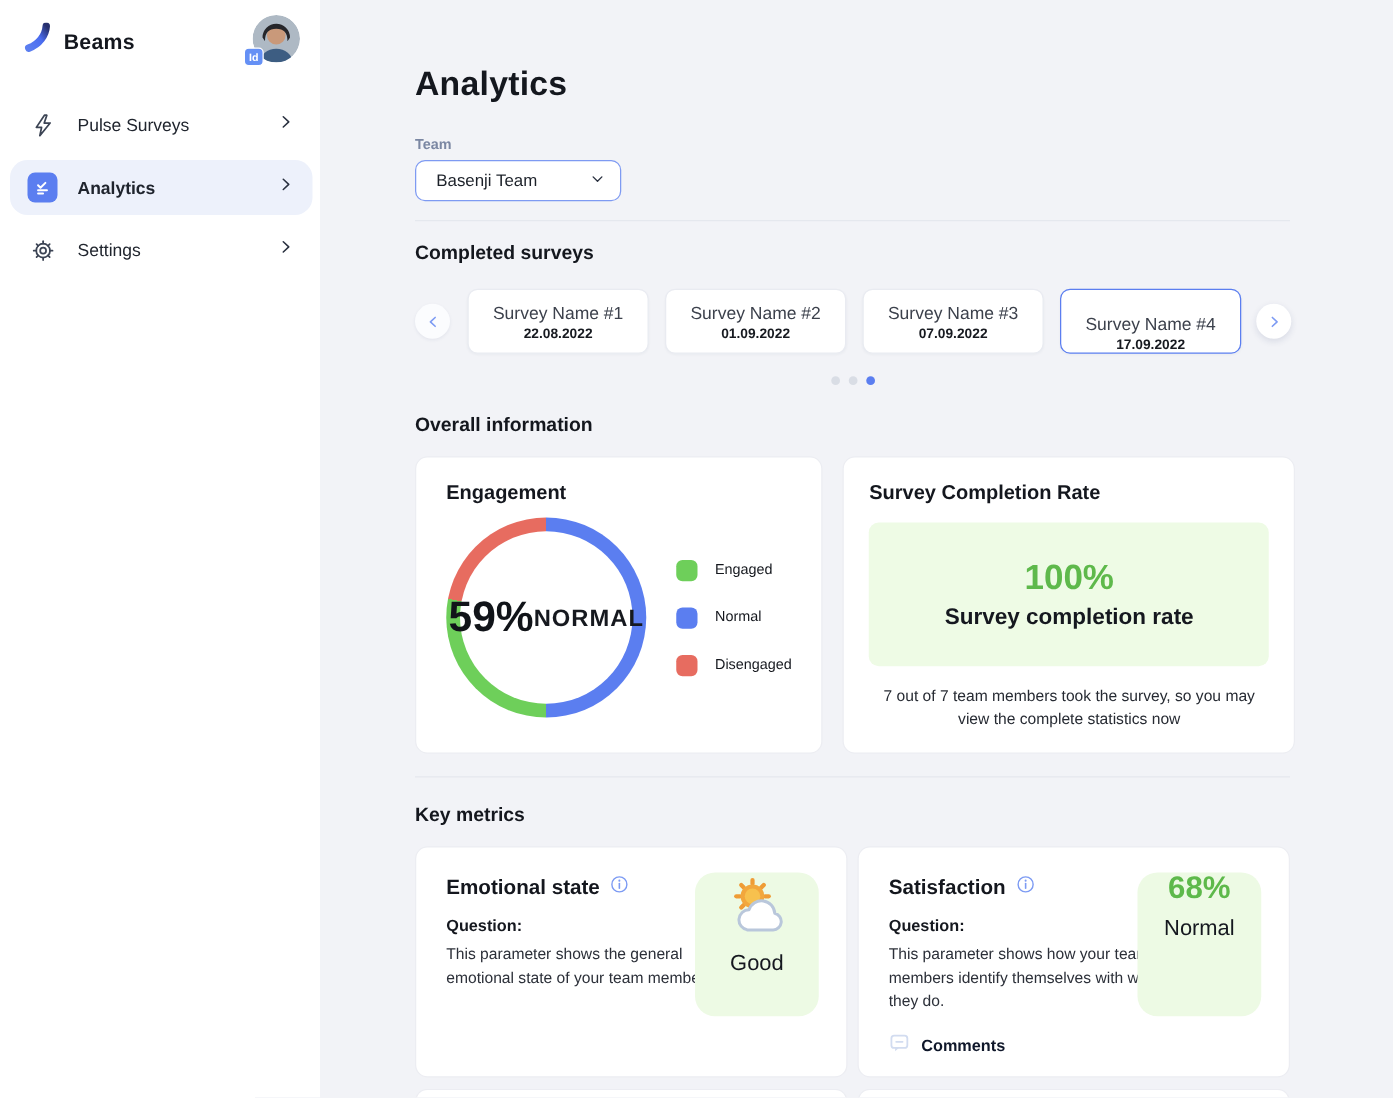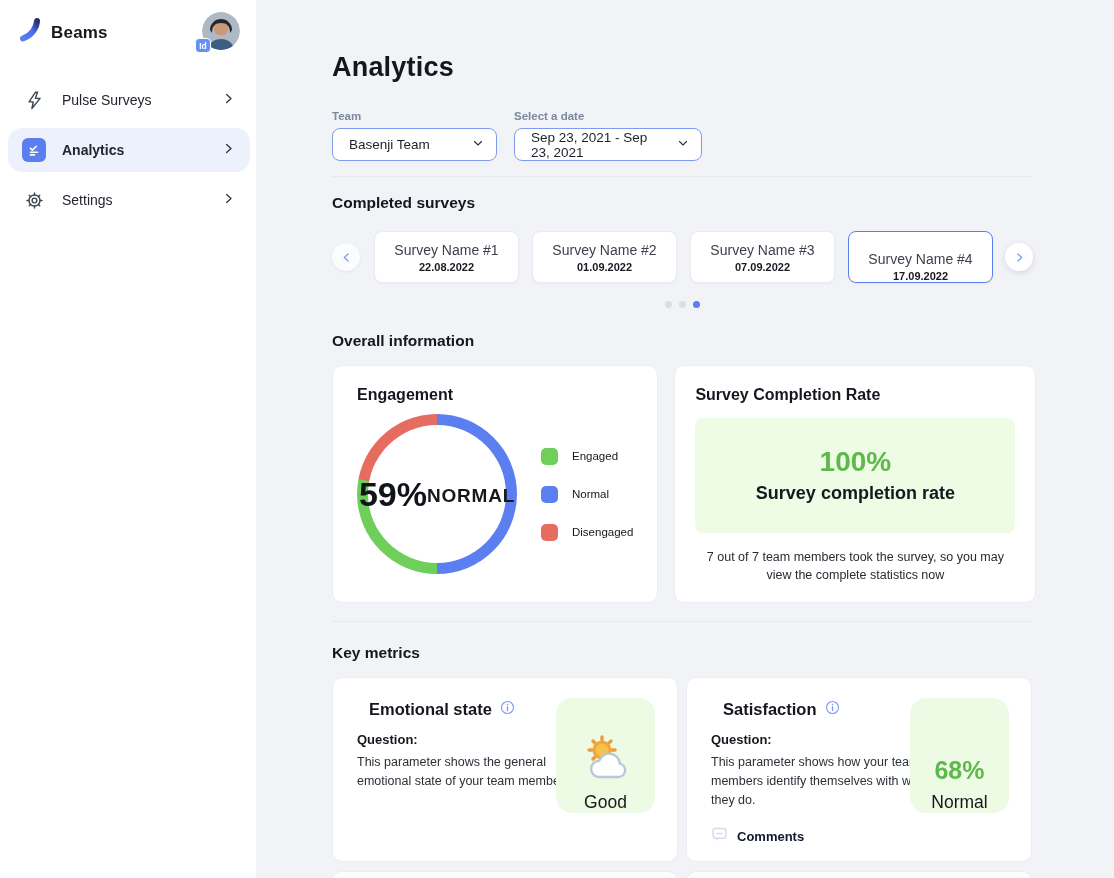--- a/index.html
+++ b/index.html
@@ -82,26 +82,26 @@
   .completion-card { flex:1; height:238px; padding:20px 20px; }
   .green-banner { margin-top:14px; height:115px; background:#eefbe5; border-radius:8px; display:flex;
     flex-direction:column; align-items:center; justify-content:center; gap:7px; }
   .big-green { font-size:28px; font-weight:800; color:#5eb94b; line-height:1; }
   .banner-caption { font-size:18px; font-weight:700; color:#15181f; }
   .completion-note { margin:15px auto 0; width:320px; text-align:center; font-size:12.5px; line-height:1.45; color:#272b33; }
 
   
   .km-row { display:flex; gap:8px; margin-top:15px; }
   .km-card { width:346px; height:185px; position:relative; padding:22px 24px; }
-  .km-title-row { display:flex; align-items:center; gap:8px;margin-left:12px; }
+  .km-title-row { display:flex; align-items:center; gap:8px; }
   .km-title { font-size:16.5px; font-weight:700; color:#14171e; }
   .q-label { font-size:13px; font-weight:700; margin-top:13px; color:#15181f; }
   .q-text { font-size:12.5px; line-height:1.5; color:#2c3039; width:222px; margin-top:6px; }
   .km-green { position:absolute; top:20px; right:22px; width:99px; height:115px; background:#edfae4;
-    border-radius:16px; display:flex; flex-direction:column; align-items:center; justify-content:flex-end; }
+    border-radius:16px; display:flex; flex-direction:column; align-items:center; justify-content:flex-start; }
   .km-result { font-size:17.5px; color:#15181f; margin-top:3px; }
   .km-value { font-size:25px; font-weight:800; color:#5eb94b; line-height:1; }
   .km-result2 { font-size:17.5px; color:#15181f; margin-top:9px; }
   .comments { position:absolute; left:24px; bottom:15px; display:flex; align-items:center; gap:9px;
     color:#0f172a; font-weight:700; font-size:13px; cursor:pointer; }
 
   .stub-row { display:flex; gap:8px; margin-top:9px; }
   .stub { flex:1; height:14px; background:#fff; border:1px solid #ecedf2; border-bottom:none; border-radius:10px 10px 0 0; }
 </style>
 </head>
@@ -198,31 +198,20 @@
 </aside>
 
 <main class="main">
   <h1 class="page-title">Analytics</h1>
 
   <div class="filters">
     <div class="field">
       <span class="field-label">Team</span>
       <div class="select team">
         <span>Basenji Team</span>
-        <span>
-          <svg width="12" height="12" viewBox="0 0 24 24">
-              <polyline points="5,9 12,16 19,9" fill="none" stroke="#2a3140" stroke-width="2.2" stroke-linecap="round" stroke-linejoin="round"></polyline>
-            </svg>
-        </span>
-      </div>
-    </div>
-    <div class="field">
-      <span class="field-label">Select a date</span>
-      <div class="select date">
-        <span>Sep 23, 2021 - Sep 23, 2021</span>
         <span>
           <svg width="12" height="12" viewBox="0 0 24 24">
               <polyline points="5,9 12,16 19,9" fill="none" stroke="#2a3140" stroke-width="2.2" stroke-linecap="round" stroke-linejoin="round"></polyline>
             </svg>
         </span>
       </div>
     </div>
   </div>
 
   <div class="divider div1"></div>

